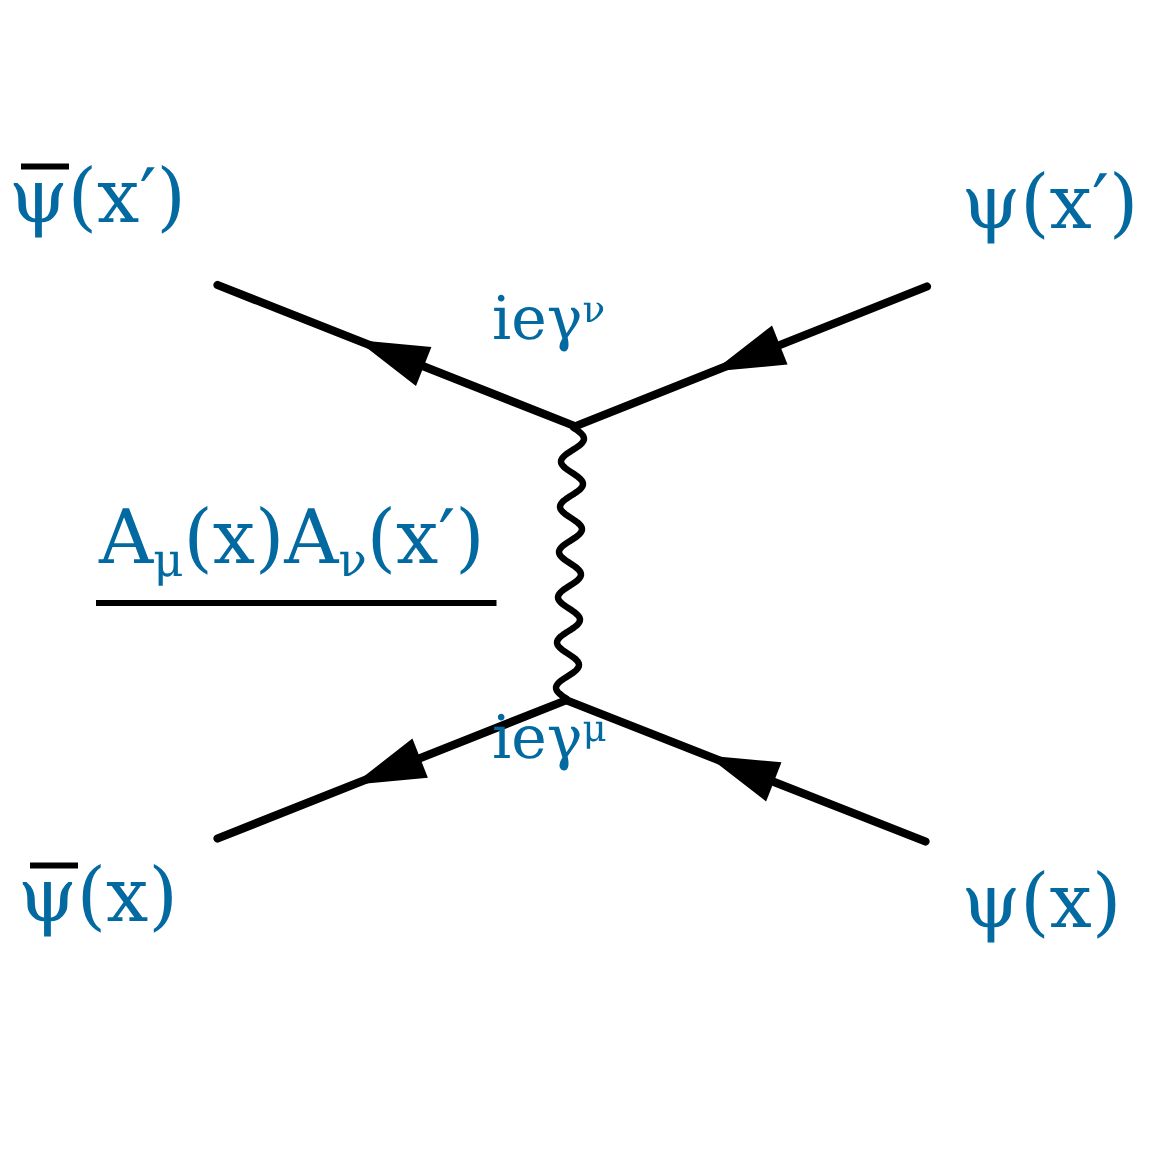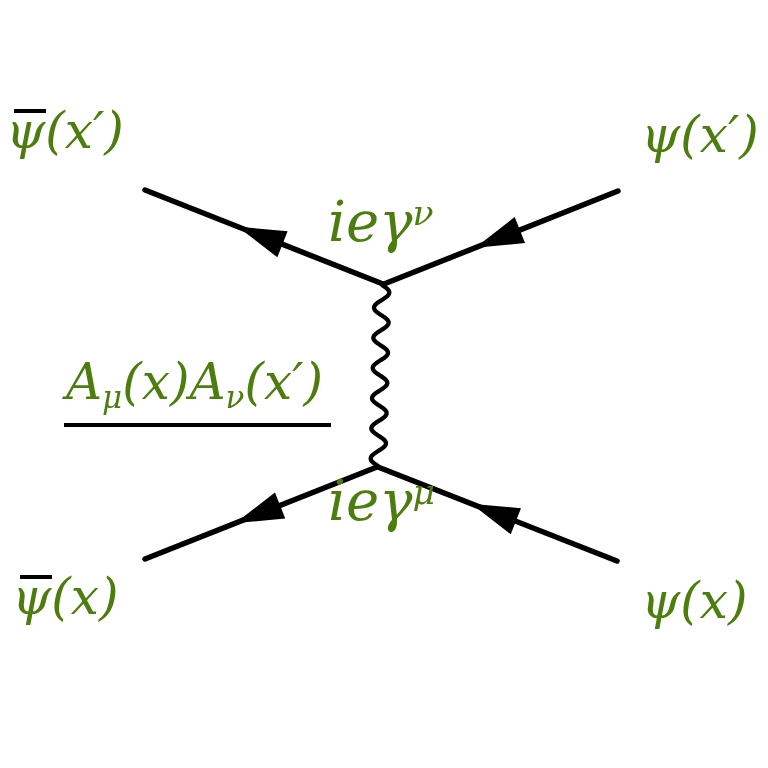--- a/index.html
+++ b/index.html
@@ -15,27 +15,26 @@
     font-family: "DejaVu Serif", serif;
     color: #000000;
   }
   #canvas {
     position: absolute;
     left: 0;
     top: 0;
   }
   .lbl {
     position: absolute;
-    font-style: italic;
     white-space: nowrap;
     line-height: 1.1;
-    color: #4d7c0f;
+    color: #0369a1;
   }
   .corner { font-size: 50px; }
-  .vertex { font-size: 56px; }
+  .vertex { font-size: 40px; }
   .prop {
     font-size: 50px;
     border-bottom: 4px solid #000000;
     padding: 0 8px 9px 2px;
   }
   .overbar {
     position: relative;
     display: inline-block;
   }
   .overbar::after {
@@ -88,15 +87,15 @@
 </div>
 
 <div class="lbl vertex" style="left:328px; top:191px;">
   <span>ieγ</span><span class="sp">ν</span>
 </div>
 
 <div class="lbl vertex" style="left:328px; top:470px;">
   <span>ieγ</span><span class="sp">μ</span>
 </div>
 
-<div class="lbl prop" style="left:64px; top:355px;">
+<div class="lbl prop" style="left:64px; top:331px;">
   <span>A</span><span class="sb">μ</span><span>(x)A</span><span class="sb">ν</span><span>(x′)</span>
 </div>
 
 </body></html>

